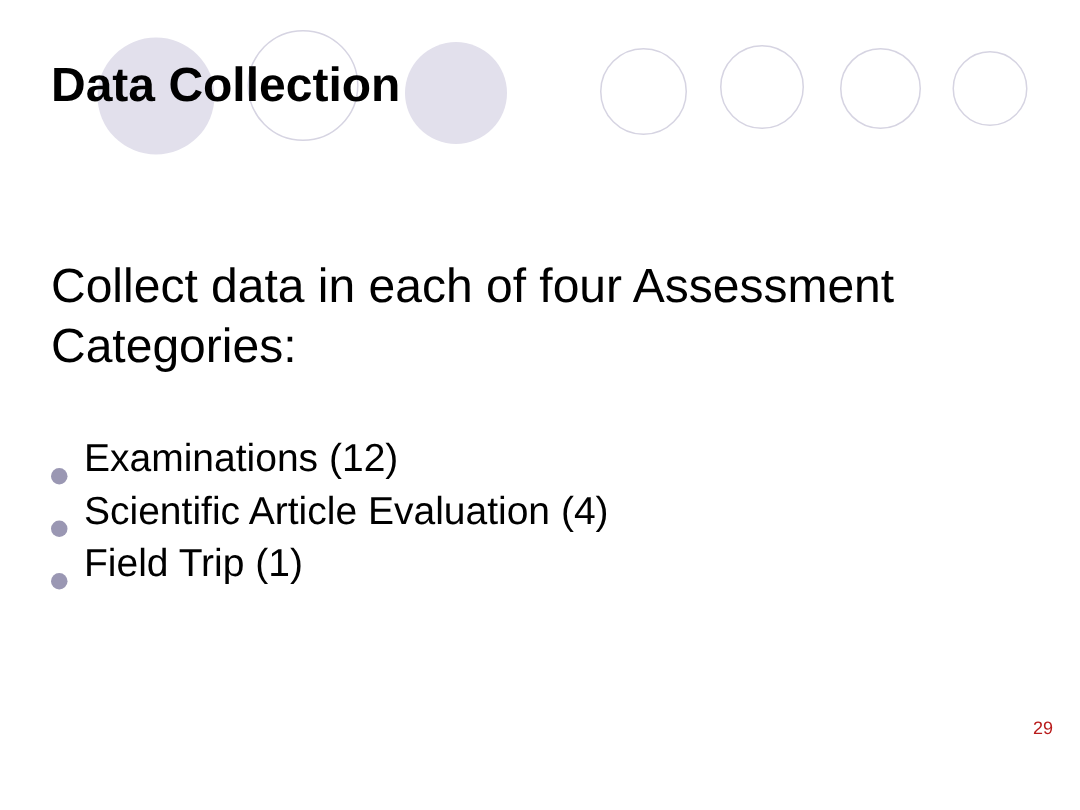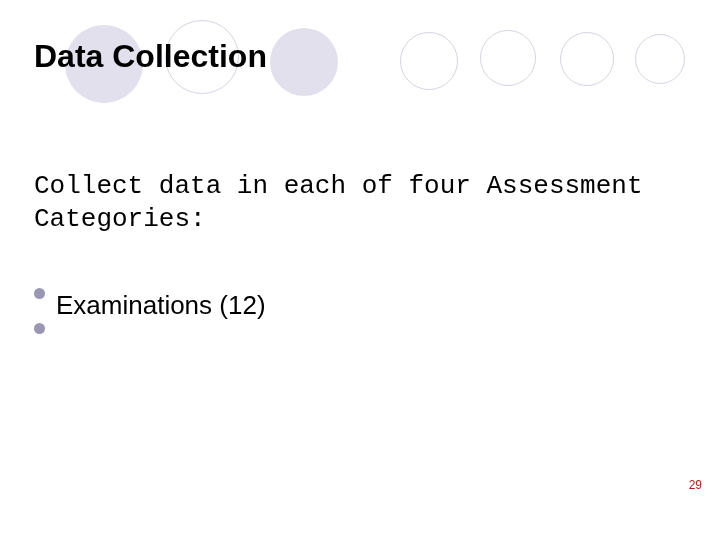--- a/index.html
+++ b/index.html
@@ -48,33 +48,32 @@
     top: 38px;
     left: 34px;
     font-size: 32px;
     font-weight: bold;
   }
   .intro {
     position: absolute;
     top: 170px;
     left: 34px;
     right: 60px;
-    font-size: 26px;
+    font-size: 32px;
     line-height: 1.25;
-    font-family: Liberation Mono, monospace;
   }
   .bullets {
     position: absolute;
     top: 288px;
     left: 34px;
     right: 60px;
   }
   .bullet-row {
     display: flex;
-    align-items: flex-start;
+    align-items: flex-end;
     font-size: 26px;
     line-height: 1.35;
   }
   .bullet-dot {
     display: inline-block;
     width: 11px;
     height: 11px;
     border-radius: 50%;
     background: #9a97b3;
     margin-right: 11px;
@@ -107,18 +106,23 @@
 
   <div class="intro">Collect data in each of four Assessment Categories:</div>
 
   <div class="bullets">
     <div class="bullet-row">
       <span class="bullet-dot"></span>
       <span>Examinations (12)</span>
     </div>
     <div class="bullet-row">
       <span class="bullet-dot"></span>
+      <span>Scientific Article Evaluation (4)</span>
+    </div>
+    <div class="bullet-row">
+      <span class="bullet-dot"></span>
+      <span>Field Trip (1)</span>
     </div>
   </div>
 
   <div class="pagenum">29</div>
 
 </div>
 
 </body></html>

